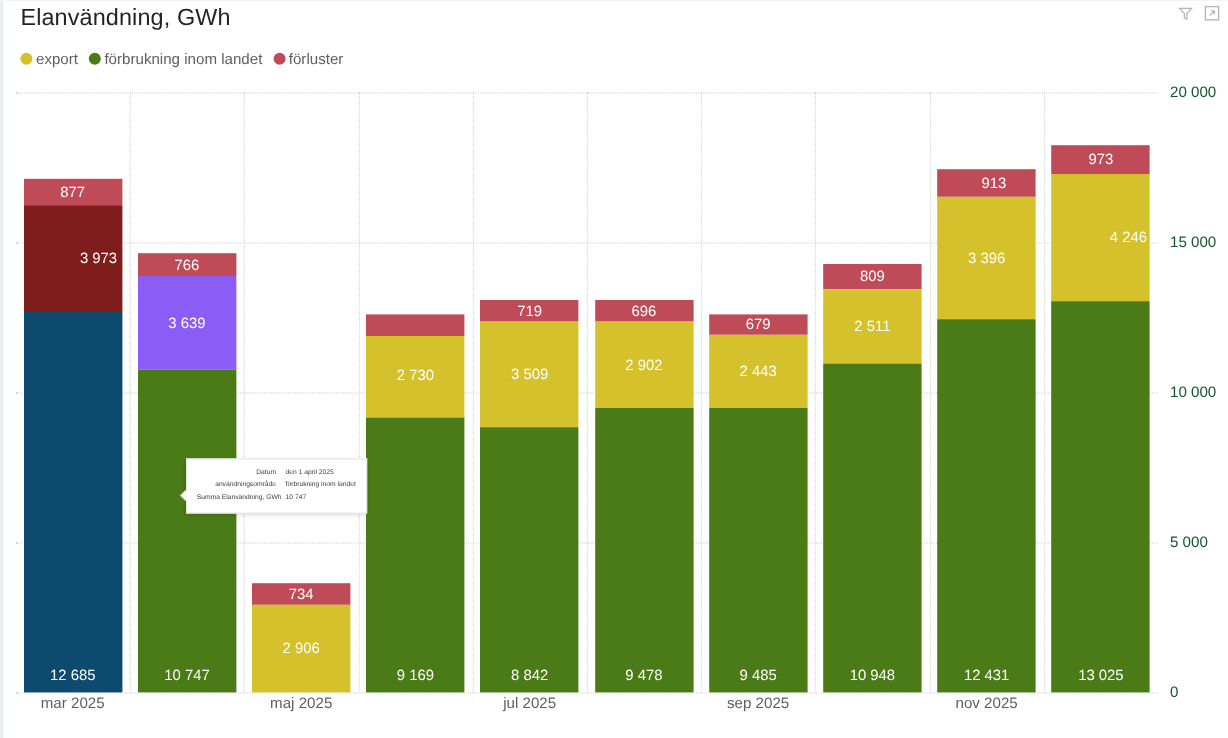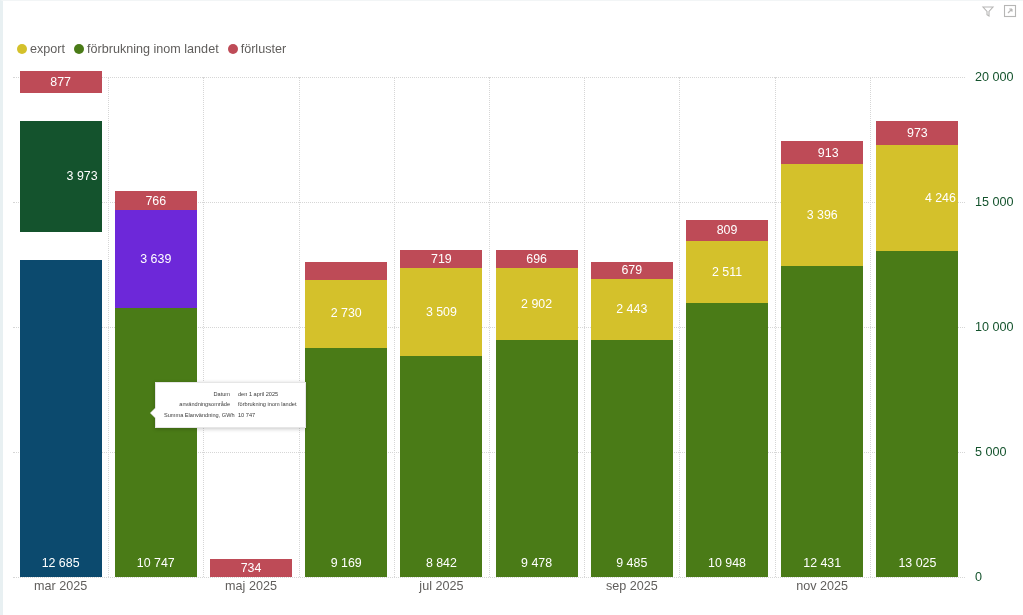--- a/index.html
+++ b/index.html
@@ -183,20 +183,21 @@
     border-bottom: 5px solid transparent;
     border-right: 5px solid #ffffff;
     filter: drop-shadow(-1px 0 0 #e6e6e6);
   }
 </style>
 </head>
 <body>
 
 <div id="visual">
 
+  <div id="chart-title">Elanvändning, GWh</div>
 
   <div id="header-icons">
     <span class="hdr-icon" title="filter">
       <svg viewBox="0 0 14 14" width="14" height="14" aria-hidden="true">
         <path d="M2 3h10l-4 4.4V12l-2-1.2V7.4z" fill="none" stroke="#605e5c" stroke-width="1.1"></path>
       </svg>
     </span>
     <span class="hdr-icon" title="focus mode">
       <svg viewBox="0 0 14 14" width="14" height="14" aria-hidden="true">
         <rect x="1.5" y="1.5" width="11" height="11" fill="none" stroke="#605e5c" stroke-width="1.1"></rect>
@@ -231,45 +232,48 @@
         <div class="vgrid" style="left: 190.4px;"></div>
         <div class="vgrid" style="left: 285.6px;"></div>
         <div class="vgrid" style="left: 380.8px;"></div>
         <div class="vgrid" style="left: 476px;"></div>
         <div class="vgrid" style="left: 571.2px;"></div>
         <div class="vgrid" style="left: 666.4px;"></div>
         <div class="vgrid" style="left: 761.6px;"></div>
         <div class="vgrid" style="left: 856.8px;"></div>
       </div>
     <div id="bars">
-        <div class="bar-col" style="left: 6.6px; width: 82px; gap: 28px;">
+        <div class="bar-col" style="left: 6.6px; width: 82px;">
           <div class="seg" style="height: 21.925px; background: rgb(190, 75, 87);">
             <span class="seg-label">877</span>
           </div>
-          <div class="seg" style="height: 111px; background: #14532d; padding-left: 43px;">
+          <div class="seg" style="height: 89px; background: #7f1d1d; padding-left: 43px;">
             <span class="seg-label">3 973</span>
           </div>
           <div class="seg seg-green" style="height: 317.125px; background: #0c4a6e;">
             <span class="seg-label">12 685</span>
           </div>
         </div>
         <div class="bar-col" style="left: 101.8px; width: 82px;">
           <div class="seg" style="height: 19.15px; background: rgb(190, 75, 87);">
             <span class="seg-label">766</span>
           </div>
-          <div class="seg" style="height: 98px; background: #6d28d9;">
+          <div class="seg" style="height: 78px; background: #8b5cf6;">
             <span class="seg-label">3 639</span>
           </div>
           <div class="seg seg-green" style="height: 268.675px; background: rgb(74, 123, 23);">
             <span class="seg-label">10 747</span>
           </div>
         </div>
         <div class="bar-col" style="left: 197px; width: 82px;">
           <div class="seg" style="height: 18.35px; background: rgb(190, 75, 87);">
             <span class="seg-label">734</span>
+          </div>
+          <div class="seg" style="height: 72.65px; background: rgb(212, 193, 43);">
+            <span class="seg-label">2 906</span>
           </div>
         </div>
         <div class="bar-col" style="left: 292.2px; width: 82px;">
           <div class="seg" style="height: 17.5px; background: rgb(190, 75, 87);">
             <span class="seg-label"></span>
           </div>
           <div class="seg" style="height: 68.25px; background: rgb(212, 193, 43);">
             <span class="seg-label">2 730</span>
           </div>
           <div class="seg seg-green" style="height: 229.225px; background: rgb(74, 123, 23);">

